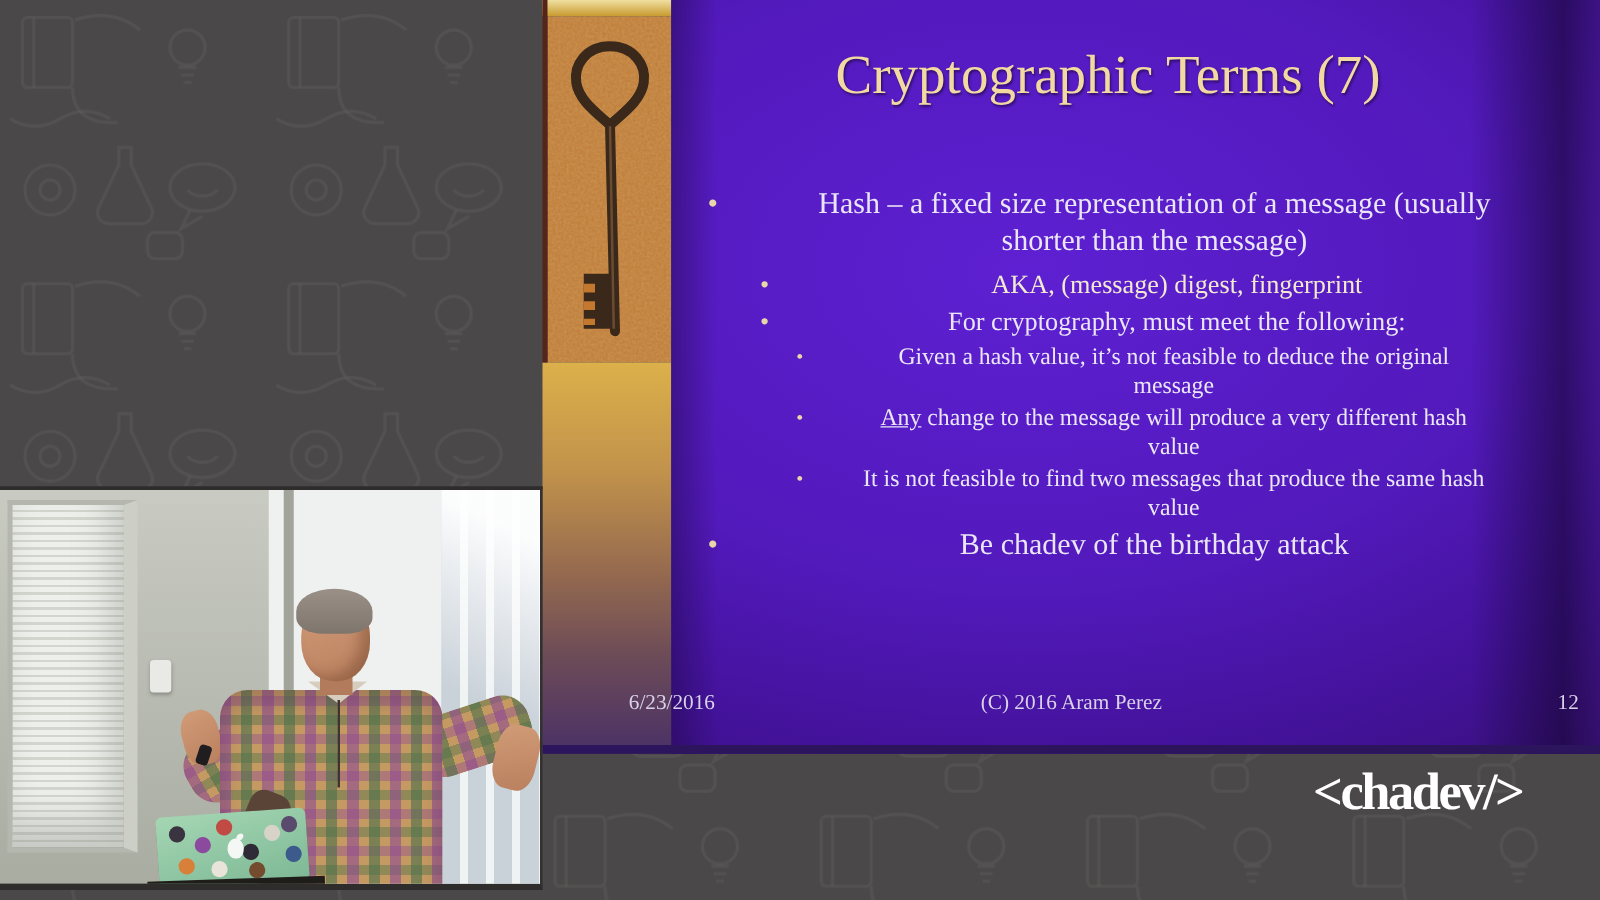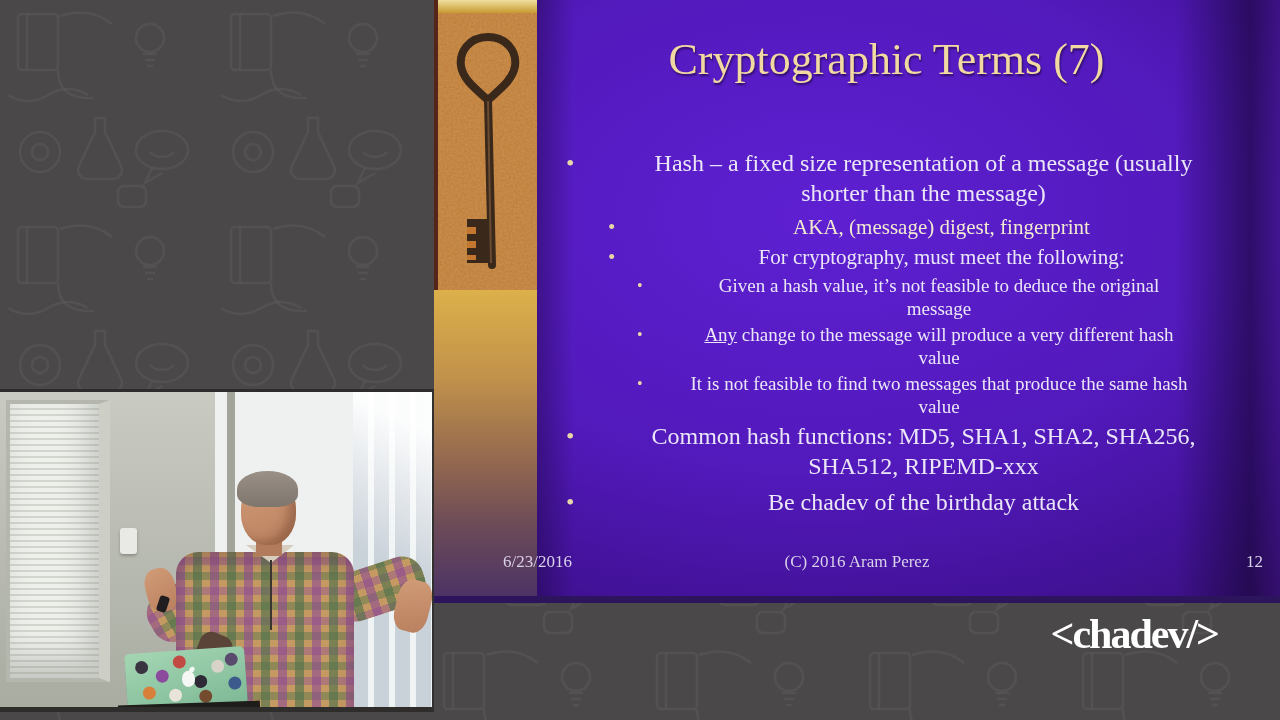--- a/index.html
+++ b/index.html
@@ -174,22 +174,20 @@
         <li class="lvl1 tone-white"><span class="bu bt"></span><span class="bt">Hash – a fixed size representation of a message (usually
 shorter than the message)</span></li>
         <li class="lvl2 tone-cream"><span class="bu bt"></span><span class="bt">AKA, (message) digest, fingerprint</span></li>
         <li class="lvl2 tone-white"><span class="bu bt"></span><span class="bt">For cryptography, must meet the following:</span></li>
         <li class="lvl3 tone-white"><span class="bu bt"></span><span class="bt">Given a hash value, it’s not feasible to deduce the original
 message</span></li>
         <li class="lvl3 tone-white"><span class="bu bt">Any</span><span class="bt"> change to the message will produce a very different hash
 value</span></li>
         <li class="lvl3 tone-white"><span class="bu bt"></span><span class="bt">It is not feasible to find two messages that produce the same hash
 value</span></li>
-        <li class="lvl1 tone-white"><span class="bu bt"></span><span class="bt">Common hash functions: MD5, SHA1, SHA2, SHA256,
-SHA512, RIPEMD-xxx</span></li>
         <li class="lvl1 tone-white"><span class="bu bt"></span><span class="bt">Be chadev of the birthday attack</span></li>
       </ul>
 
     <div class="slide-footer">
       <span class="f-date">6/23/2016</span>
       <span class="f-copy">(C) 2016 Aram Perez</span>
       <span class="f-page">12</span>
     </div>
 
     <div class="slide-bottom"></div>

